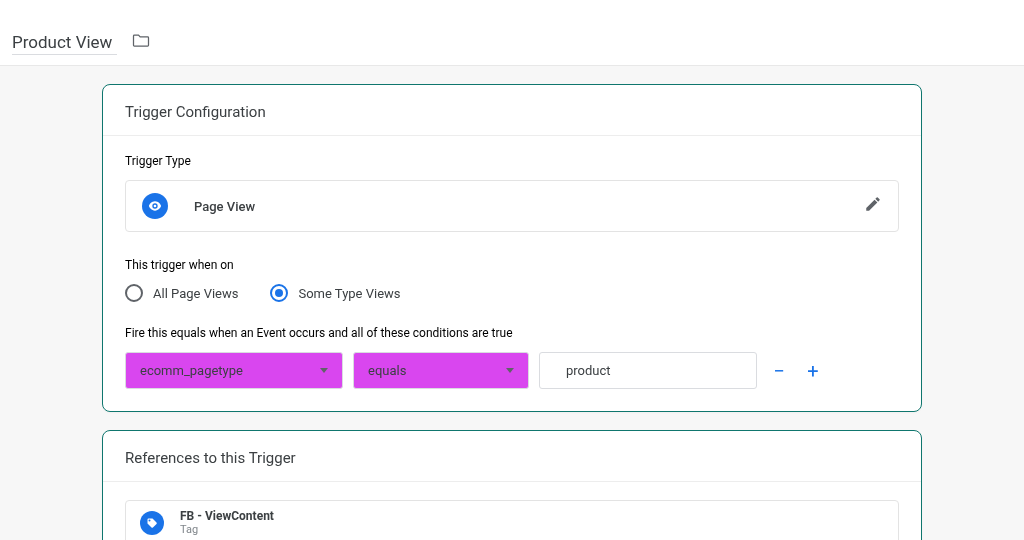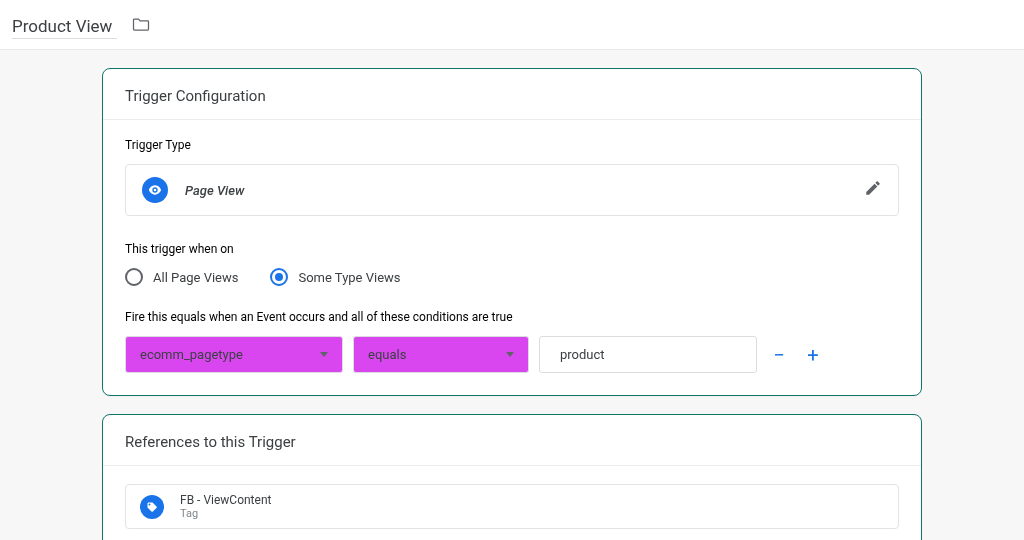--- a/index.html
+++ b/index.html
@@ -1,18 +1,18 @@
 <!DOCTYPE html>
 <html><head>
   <meta charset="utf-8">
   <style>
     * { box-sizing: border-box; margin: 0; padding: 0; font-family: Roboto, Arial, sans-serif; }
     body { background: #fff; width: 1024px; height: 540px; overflow: hidden; }
     .header {
-      padding: 14px 12px 10px 12px;
+      padding: 30px 12px 10px 12px;
       border-bottom: 1px solid #e8e8e8;
       display: flex;
       align-items: center;
       gap: 14px;
     }
     .title-input {
       font-size: 17px;
       color: #3c4043;
       border: none;
       border-bottom: 1px solid #dadce0;
@@ -43,23 +43,22 @@
       color: #000000;
       margin-bottom: 12px;
       display: block;
     }
     .type-row {
       border: 1px solid #e3e3e3;
       border-radius: 4px;
       display: flex;
       align-items: center;
       padding: 12px 16px;
-      gap: 17px;
+      gap: 26px;
       margin-bottom: 26px;
-      font-style: italic;
     }
     .type-icon {
       width: 26px; height: 26px; border-radius: 50%;
       background: #1a73e8;
       display: flex; align-items: center; justify-content: center;
       flex-shrink: 0;
     }
     .type-icon svg { width: 16px; height: 16px; fill: #fff; }
     .type-name { font-size: 13px; font-weight: 500; color: #3c4043; flex: 1; }
     .pencil-icon svg { width: 18px; height: 18px; fill: #5f6368; }
@@ -88,21 +87,21 @@
       align-items: center;
       justify-content: space-between;
       background: #d946ef;
       gap: 8px;
     }
     .select-var { width: 218px; }
     .select-op { width: 176px; }
     .input-val {
       border: 1px solid #dadce0;
       border-radius: 3px;
-      padding: 10px 20px;
+      padding: 10px 26px;
       font-size: 13px;
       color: #3c4043;
       background: #fff;
       width: 218px;
       outline: none;
     }
     .arrow-down {
       width: 0; height: 0;
       border-left: 4px solid transparent;
       border-right: 4px solid transparent;
@@ -125,21 +124,21 @@
       padding: 8px 14px;
     }
     .ref-icon {
       width: 24px; height: 24px; border-radius: 50%;
       background: #1a73e8;
       display: flex; align-items: center; justify-content: center;
       flex-shrink: 0;
     }
     .ref-icon svg { width: 12px; height: 12px; fill: #fff; }
     .ref-text { display: flex; flex-direction: column; }
-    .ref-name { font-size: 12px; font-weight: 400; color: #3c4043; }
+    .ref-name { font-size: 12px; font-weight: 700; color: #3c4043; }
     .ref-sub { font-size: 11px; color: #80868b; }
   </style>
 </head>
 <body>
 
 <div class="header">
   <input class="title-input" value="Product View" style="">
   <span class="folder-icon">
     <svg viewBox="0 0 24 24">
         <path d="M3 6a1 1 0 0 1 1-1h5l2 2h9a1 1 0 0 1 1 1v9a1 1 0 0 1-1 1H4a1 1 0 0 1-1-1V6z"></path>

